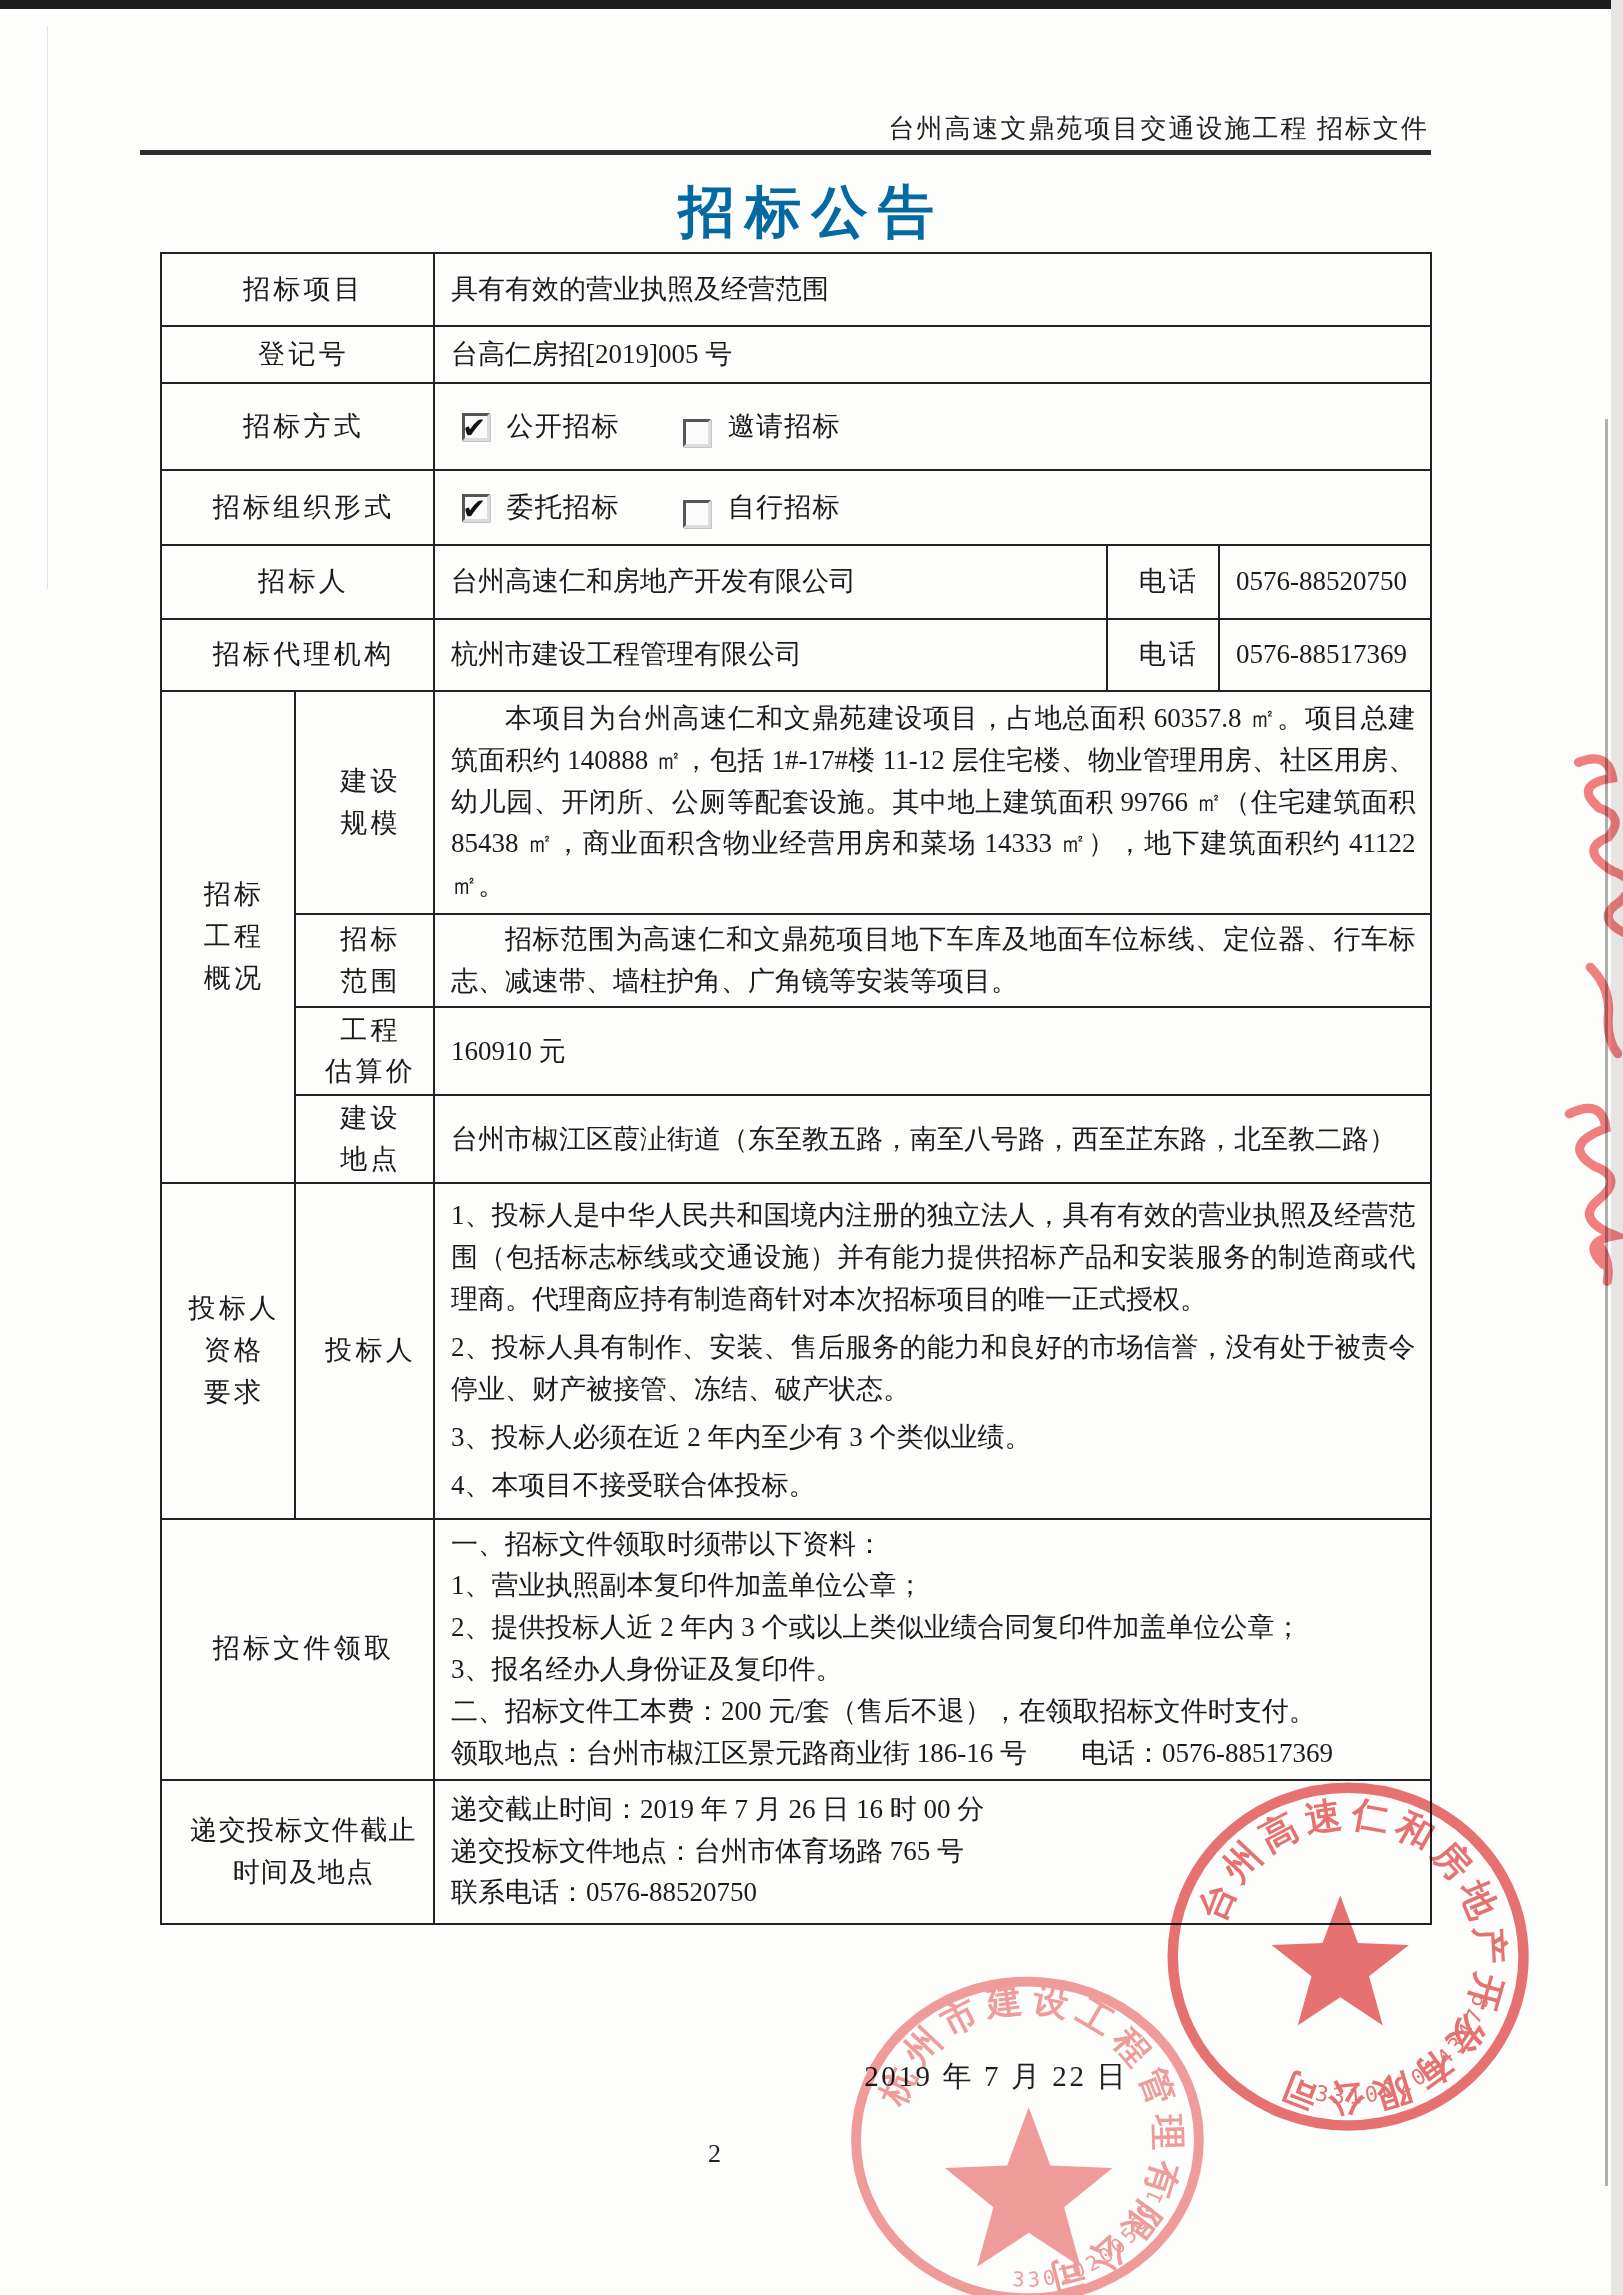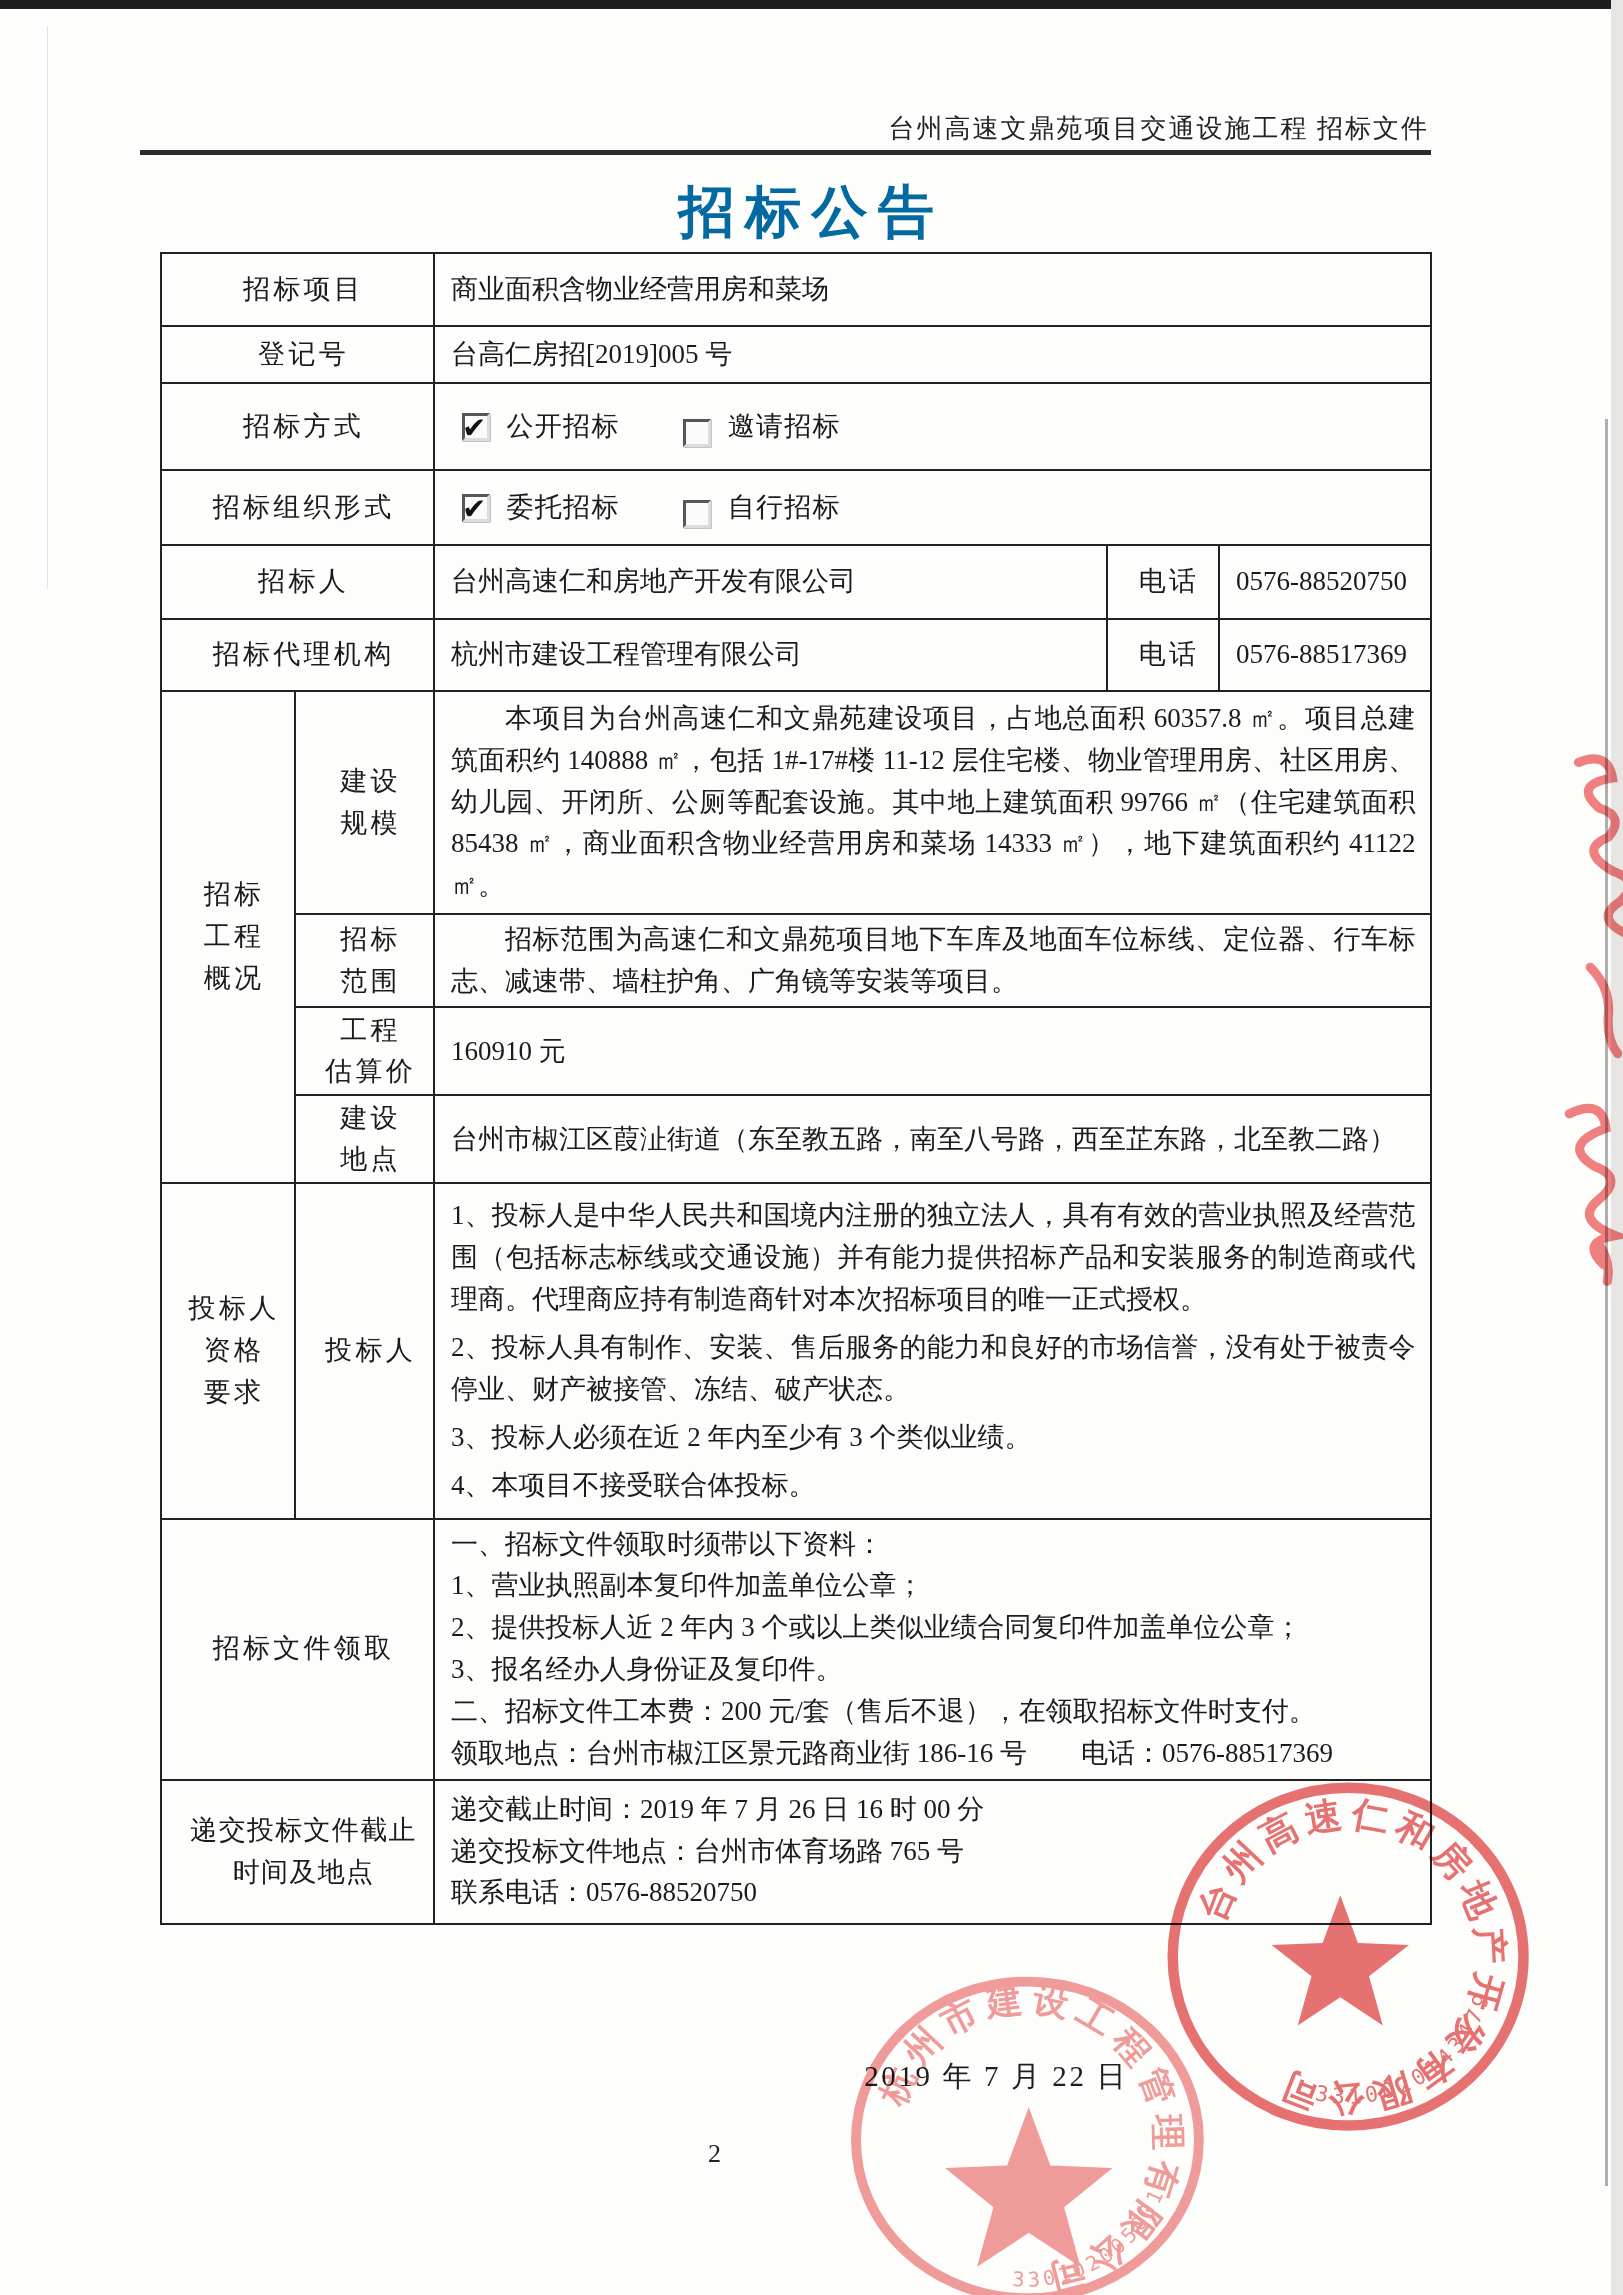--- a/index.html
+++ b/index.html
@@ -81,21 +81,21 @@
       <col style="width:134px">
         <col style="width:139px">
         <col style="width:673px">
       <col style="width:112px">
         <col style="width:212px">
     </colgroup>
 
     <tbody>
         <tr style="height:73px">
       <td class="lbl" colspan="2">招标项目</td>
-      <td class="val" colspan="3">商业面积含物业经营用房和菜场</td>
+      <td class="val" colspan="3">具有有效的营业执照及经营范围</td>
     </tr>
 
     <tr style="height:57px">
       <td class="lbl" colspan="2">登记号</td>
       <td class="val" colspan="3">台高仁房招[2019]005 号</td>
     </tr>
 
     <tr style="height:87px">
       <td class="lbl" colspan="2">招标方式</td>
       <td colspan="3">

